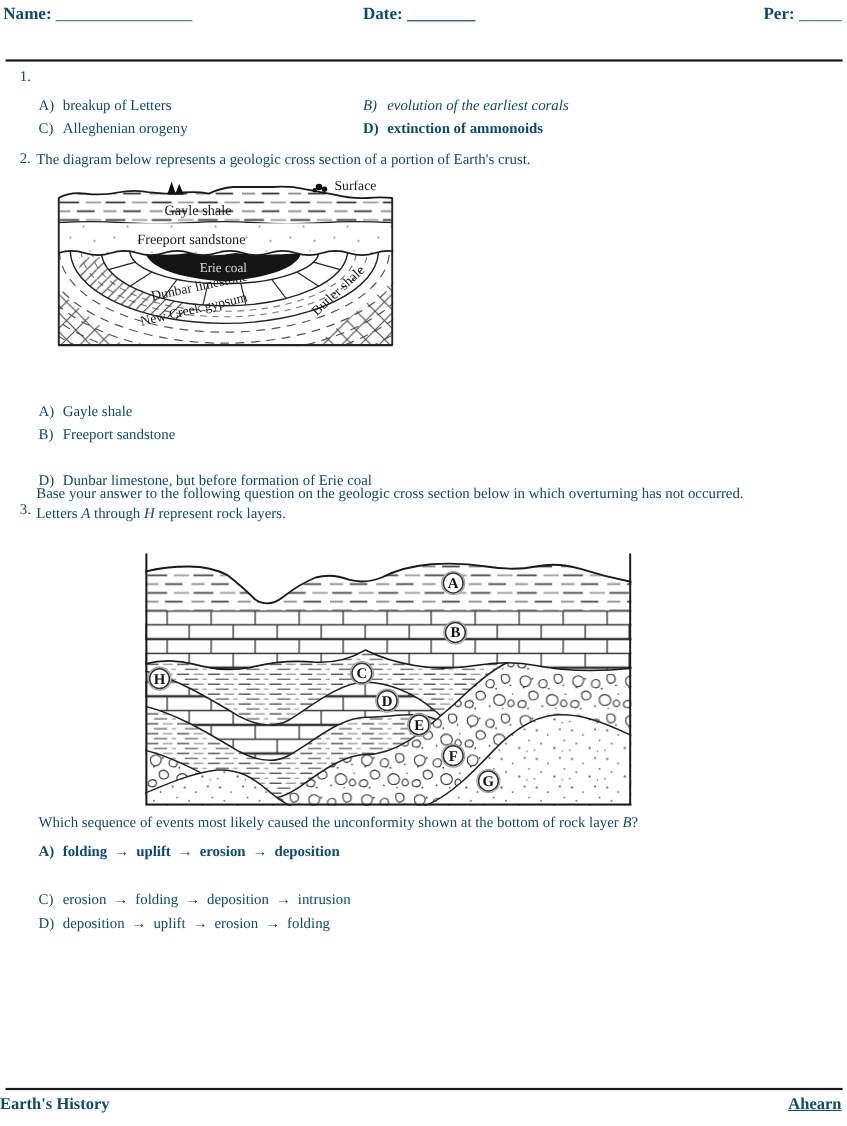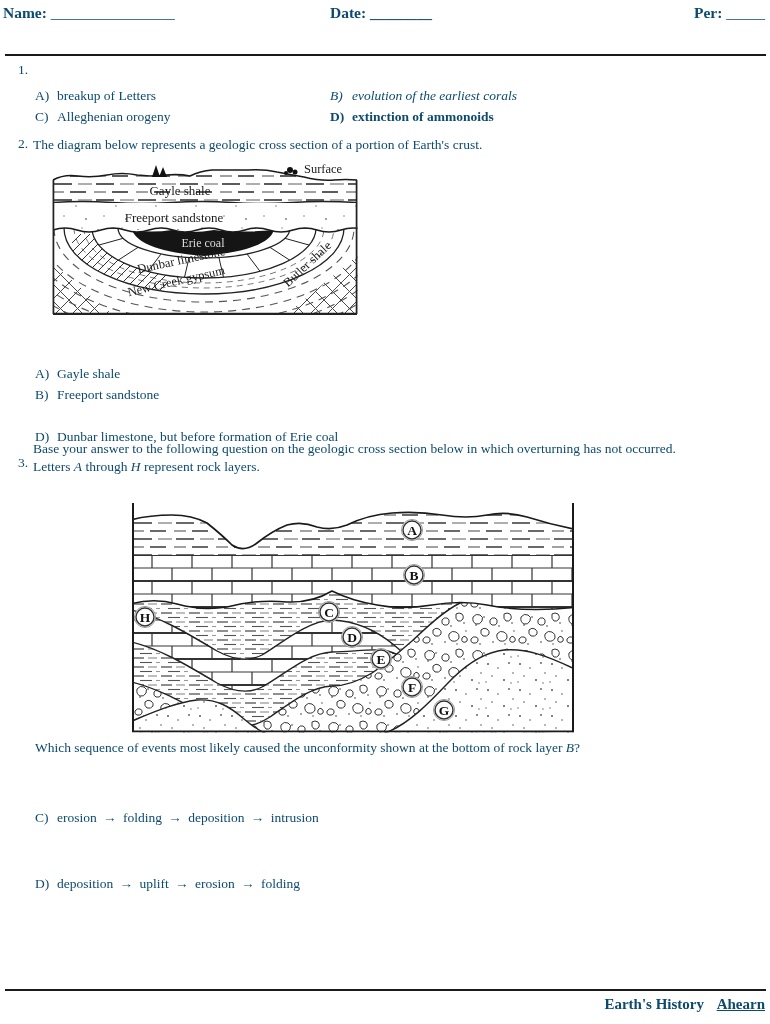--- a/index.html
+++ b/index.html
@@ -8,21 +8,21 @@
   .abs{position:absolute;}
   .hdr{font-weight:bold;font-size:15.5px;white-space:nowrap;}
   .rule{position:absolute;left:5px;width:761px;height:2.4px;background:#1a1a1a;}
   .qnum{position:absolute;font-size:13.5px;}
   .qstem{position:absolute;font-size:13.5px;line-height:18px;}
   .opt{position:absolute;font-size:13.5px;white-space:nowrap;}
   .opt .olet{display:inline-block;width:22px;}
   .bold{font-weight:bold;}
   .it{font-style:italic;}
   .arrow-opt{word-spacing:3px;}
-  .footer-title{position:absolute;left:0;width:704px;text-align:right;font-weight:bold;font-size:15px;}
+  .footer-title{position:absolute;left:0;width:704px;text-align:left;font-weight:bold;font-size:15px;}
   .footer-author{position:absolute;right:5px;font-weight:bold;font-size:15px;text-decoration:underline;}
   svg text{font-family:"Liberation Serif", serif;}
 </style>
 </head>
 <body>
 
 <div class="page">
 
   <div class="abs hdr" style="left:3px;top:4px;"><span>Name:</span> <span style="font-weight:normal">________________</span></div>
   <div class="abs hdr" style="left:330px;top:4px;"><span>Date:</span> <span style="font-weight:bold">________</span></div>
@@ -303,24 +303,27 @@
             </g>
         </g>
 
         <path d="M1,0 V229 M441,0 V229 M0,228.4 H443" fill="none" stroke="#1a1a1a" stroke-width="2"></path>
       </g>
     </svg>
   </div>
 
   <div class="qstem" style="left:35px;top:739px;width:680px;"><span>Which sequence of events most likely caused the unconformity shown at the bottom of rock layer </span><span class="it">B</span><span>?</span></div>
 
+  <div class="opt arrow-opt bold" style="left:35px;top:766px;">
+    <span class="olet">A)</span><span>folding → uplift → erosion → deposition</span>
+  </div>
   <div class="opt arrow-opt" style="left:35px;top:810px;">
     <span class="olet">C)</span><span>erosion → folding → deposition → intrusion</span>
   </div>
-  <div class="opt arrow-opt" style="left:35px;top:876px;">
+  <div class="opt arrow-opt" style="left:35px;top:832px;">
     <span class="olet">D)</span><span>deposition → uplift → erosion → folding</span>
   </div>
 
   <div class="rule" style="top:989px;"></div>
   <div class="footer-title" style="top:996px;">Earth's History</div>
   <div class="footer-author" style="top:996px;">Ahearn</div>
 
 </div>
 
 </body></html>

